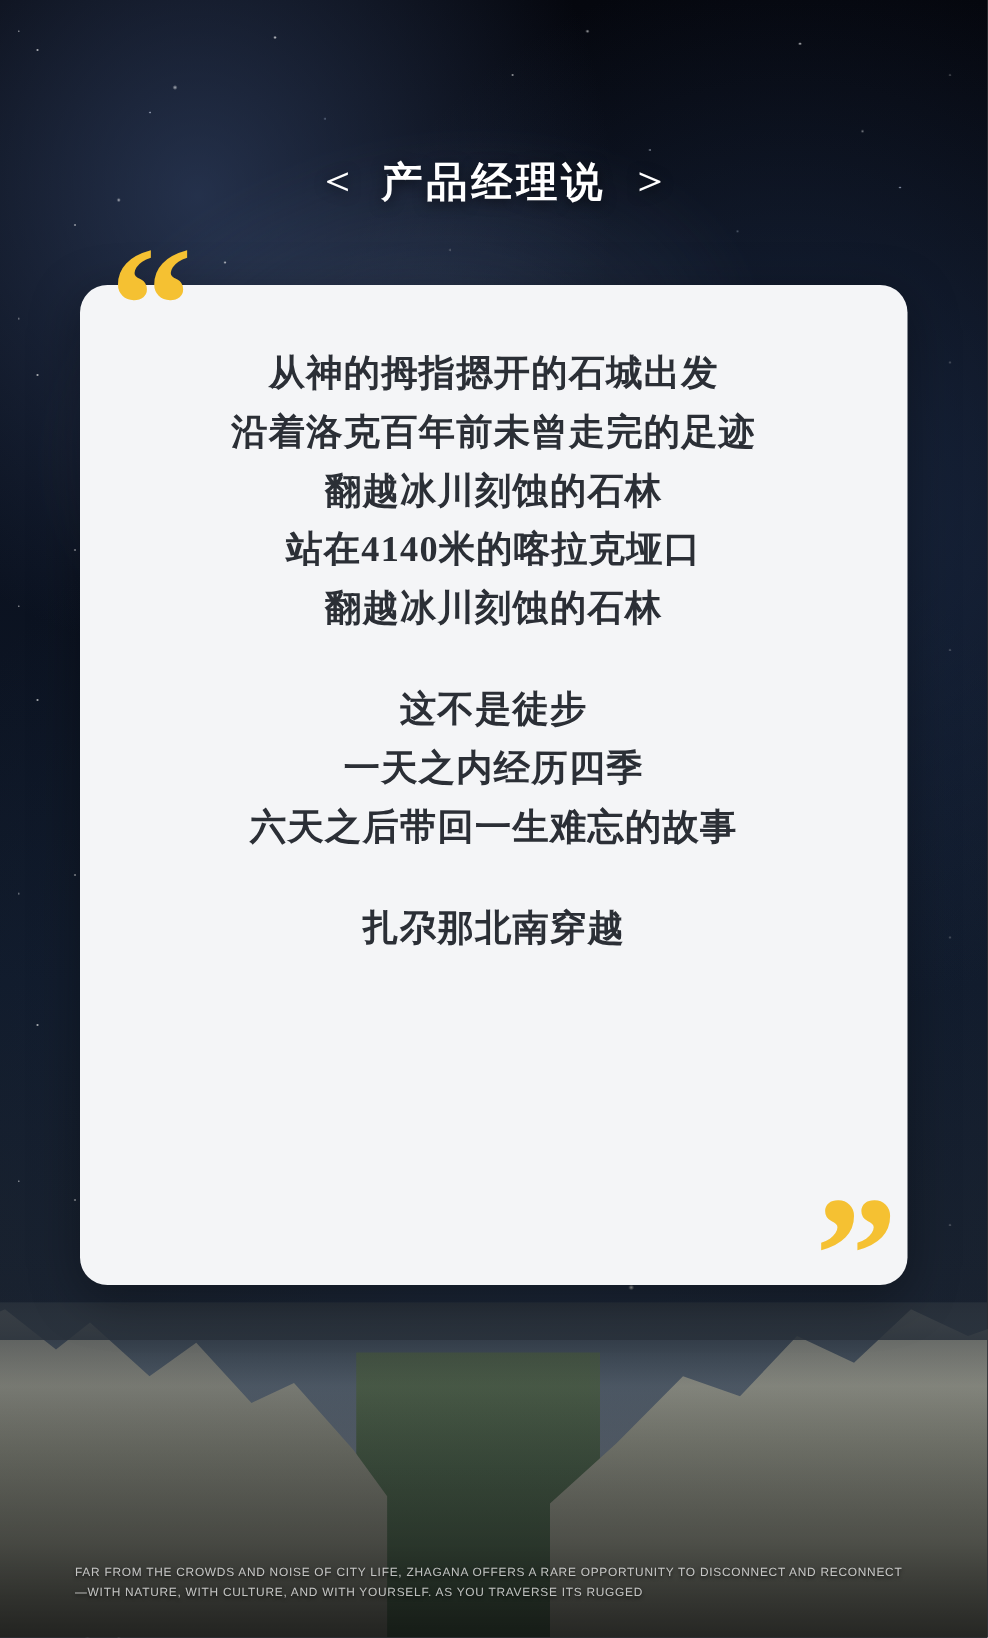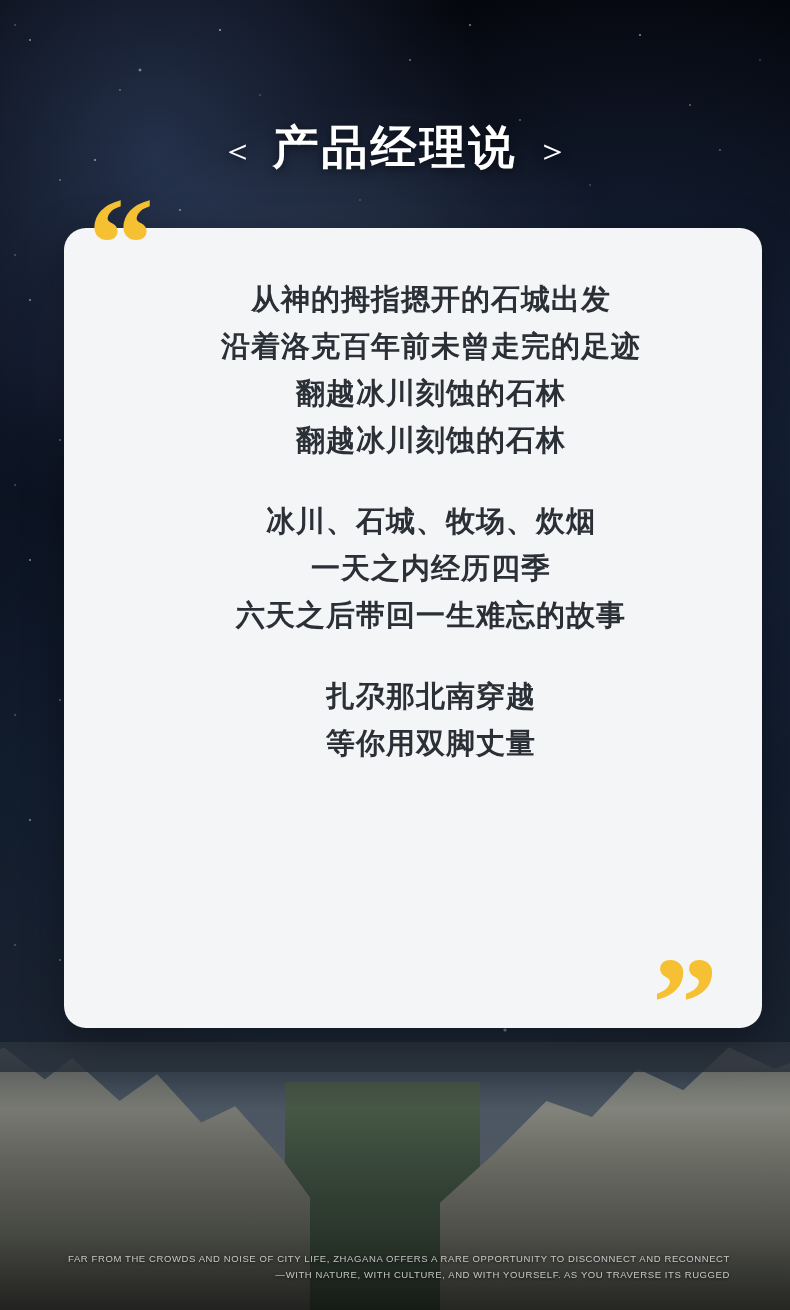--- a/index.html
+++ b/index.html
@@ -147,22 +147,22 @@
     text-shadow: 0 2px 10px rgba(0,0,0,.6);
   }
   .title-bracket {
     font-size: 34px;
     font-weight: 400;
     line-height: 1;
     color: #ffffff;
     font-family: "Liberation Serif", serif;
   }
   .title-text {
-    font-family: Liberation Mono, monospace;
-    font-size: 46px;
+    font-family: Liberation Sans, sans-serif;
+    font-size: 33px;
     font-weight: bold;
     letter-spacing: 3px;
     line-height: 1;
   }
 
   
   .quote-mark {
     position: absolute;
     font-family: "Liberation Serif", serif;
     color: #f5c132;
@@ -186,21 +186,20 @@
   .card {
     position: absolute;
     left: 64px;
     top: 228px;
     width: 662px;
     height: 800px;
     background: #f4f5f7;
     border-radius: 22px;
     box-shadow: 0 10px 40px rgba(0,0,0,.35);
     z-index: 3;
-    padding-left: 36px;
   }
   .card-inner {
     padding: 48px 40px 30px;
     text-align: center;
   }
   .stanza {
     margin: 0 0 34px;
   }
   .stanza:last-child { margin-bottom: 0; text-align: center; }
   .line {
@@ -212,21 +211,21 @@
     letter-spacing: 1px;
     white-space: nowrap;
   }
 
   
   .caption {
     position: absolute;
     left: 0;
     right: 0;
     bottom: 26px;
-    text-align: right;
+    text-align: left;
     color: rgba(255,255,255,0.72);
     font-size: 9.5px;
     letter-spacing: .6px;
     line-height: 1.75;
     padding: 0 60px;
     box-sizing: border-box;
     text-shadow: 0 1px 3px rgba(0,0,0,.7);
   }
 </style>
 </head>
@@ -259,32 +258,32 @@
   <div class="quote-mark quote-open">“</div>
   <div class="quote-mark quote-close">”</div>
 
   <div class="card">
     <div class="card-inner">
 
       <div class="stanza">
         <div class="line">从神的拇指摁开的石城出发</div>
         <div class="line">沿着洛克百年前未曾走完的足迹</div>
         <div class="line">翻越冰川刻蚀的石林</div>
+        <div class="line">站在4140米的喀拉克垭口</div>
         <div class="line">翻越冰川刻蚀的石林</div>
       </div>
 
       <div class="stanza">
-        <div class="line">冰川、石城、牧场、炊烟</div>
+        <div class="line">这不是徒步</div>
         <div class="line">一天之内经历四季</div>
         <div class="line">六天之后带回一生难忘的故事</div>
       </div>
 
       <div class="stanza">
         <div class="line">扎尕那北南穿越</div>
-        <div class="line">等你用双脚丈量</div>
       </div>
 
     </div>
   </div>
 
   <div class="caption">
     <div>FAR FROM THE CROWDS AND NOISE OF CITY LIFE, ZHAGANA OFFERS A RARE OPPORTUNITY TO DISCONNECT AND RECONNECT</div>
     <div>—WITH NATURE, WITH CULTURE, AND WITH YOURSELF. AS YOU TRAVERSE ITS RUGGED</div>
   </div>
 

